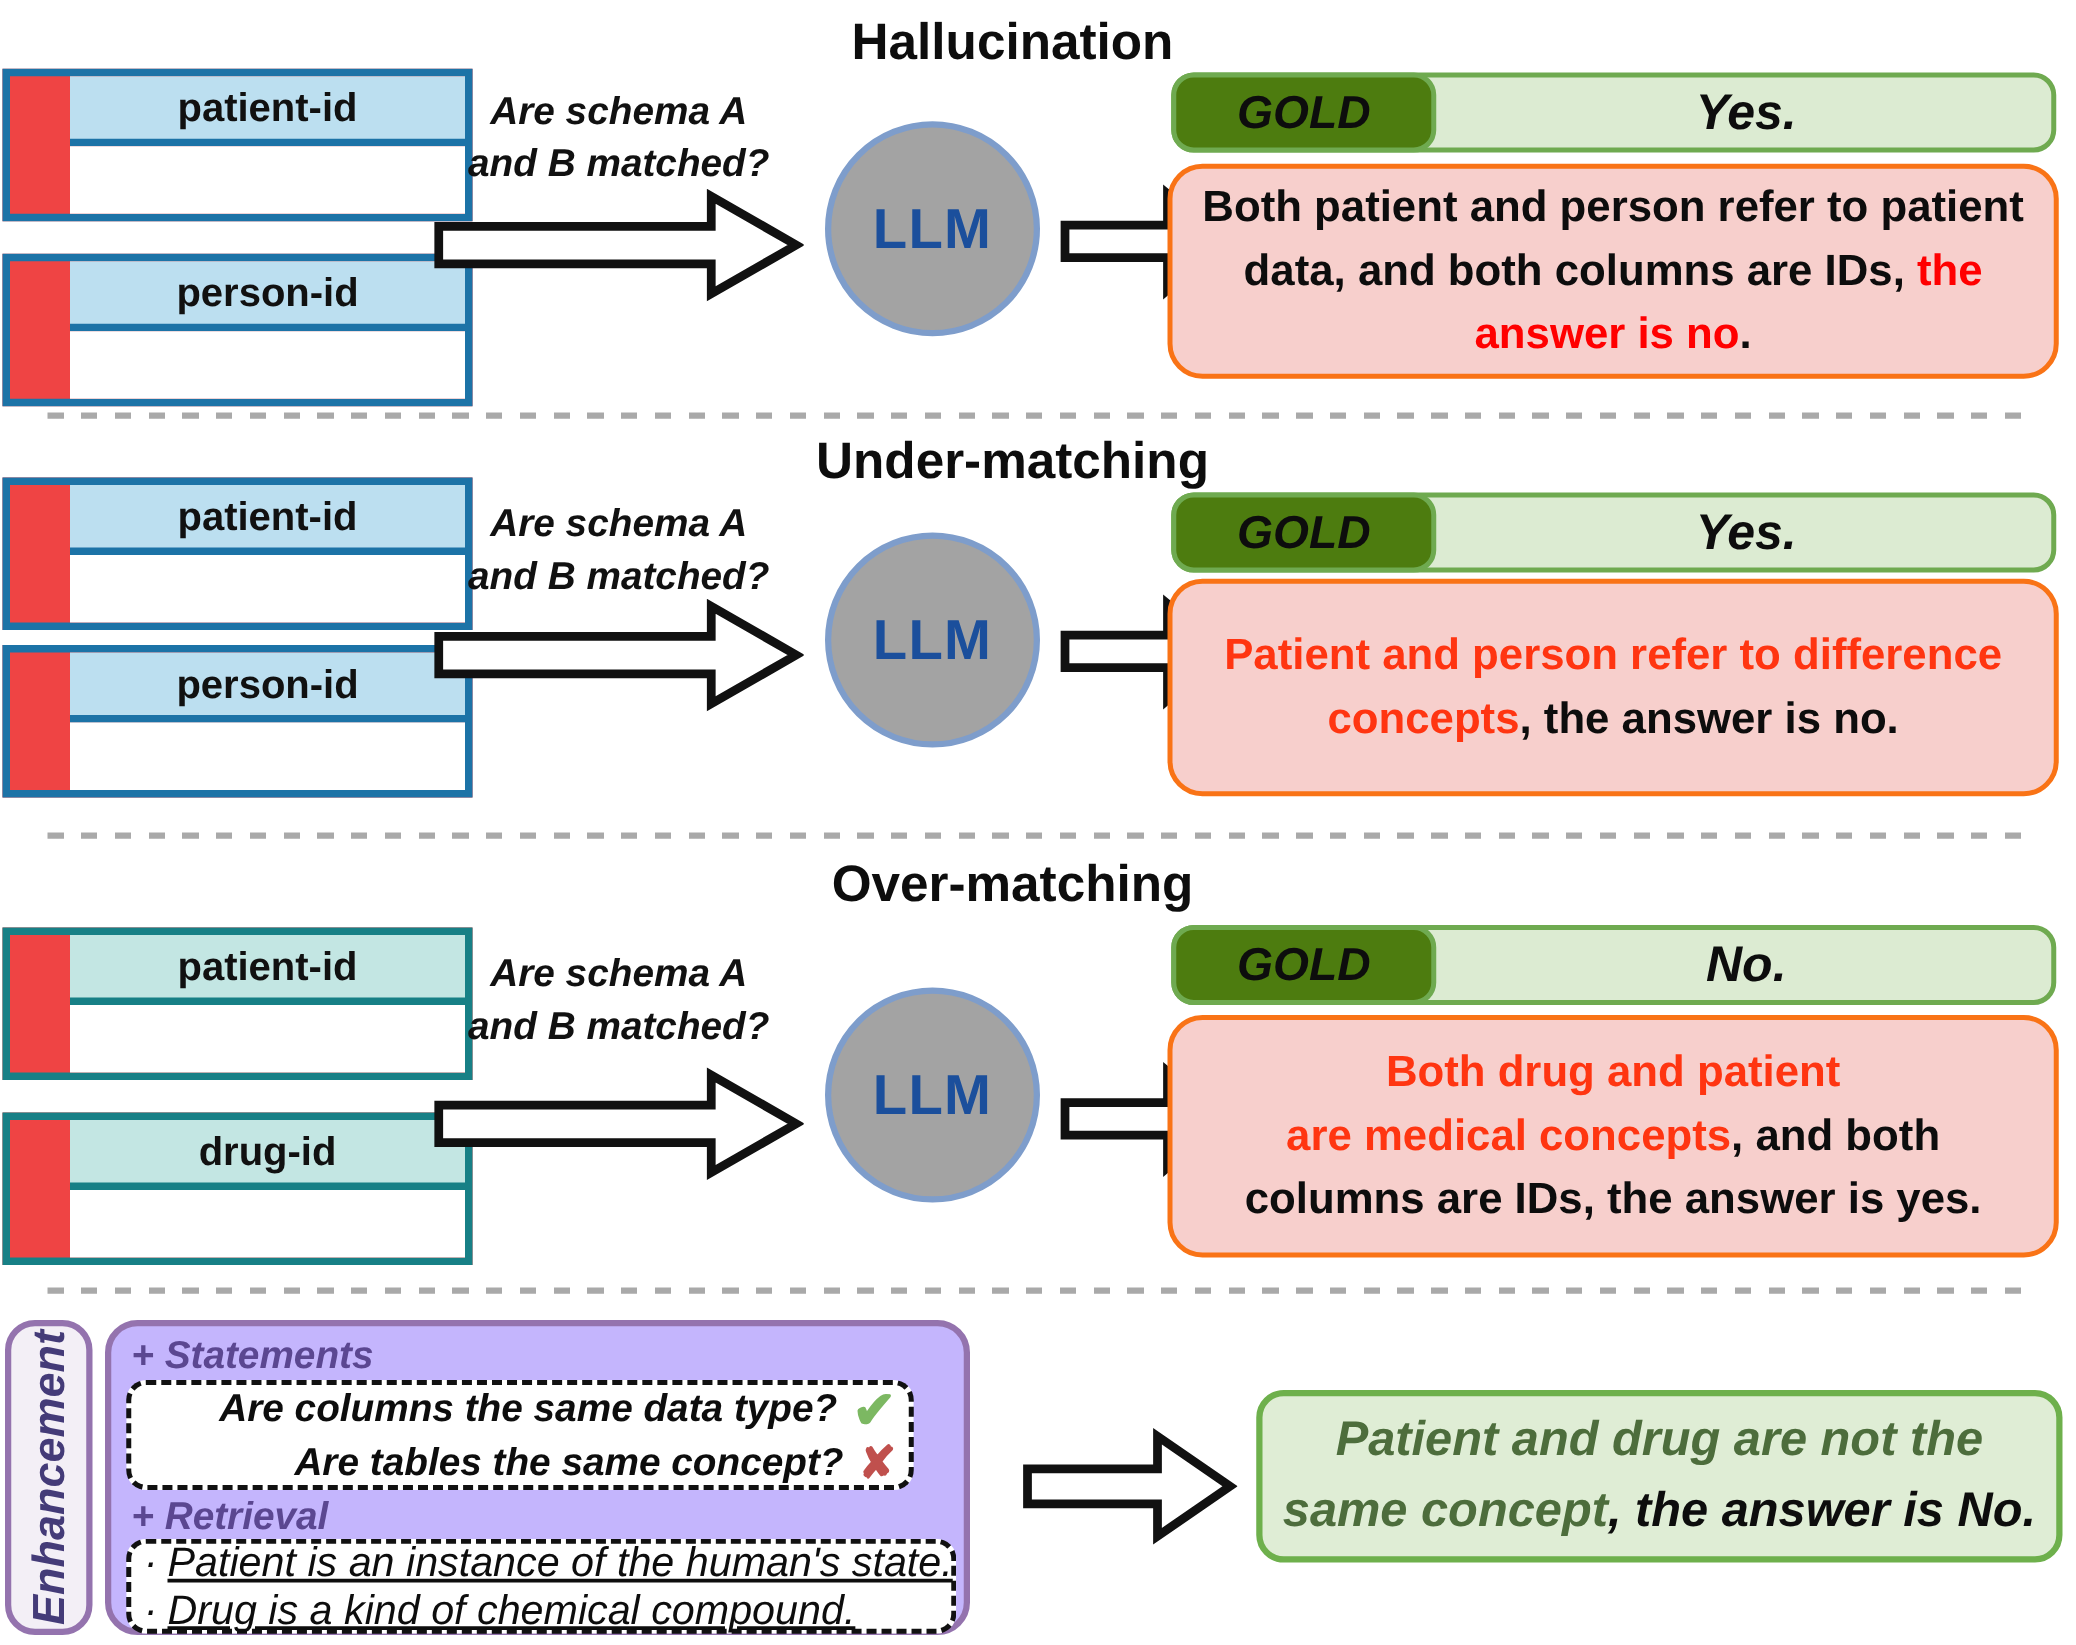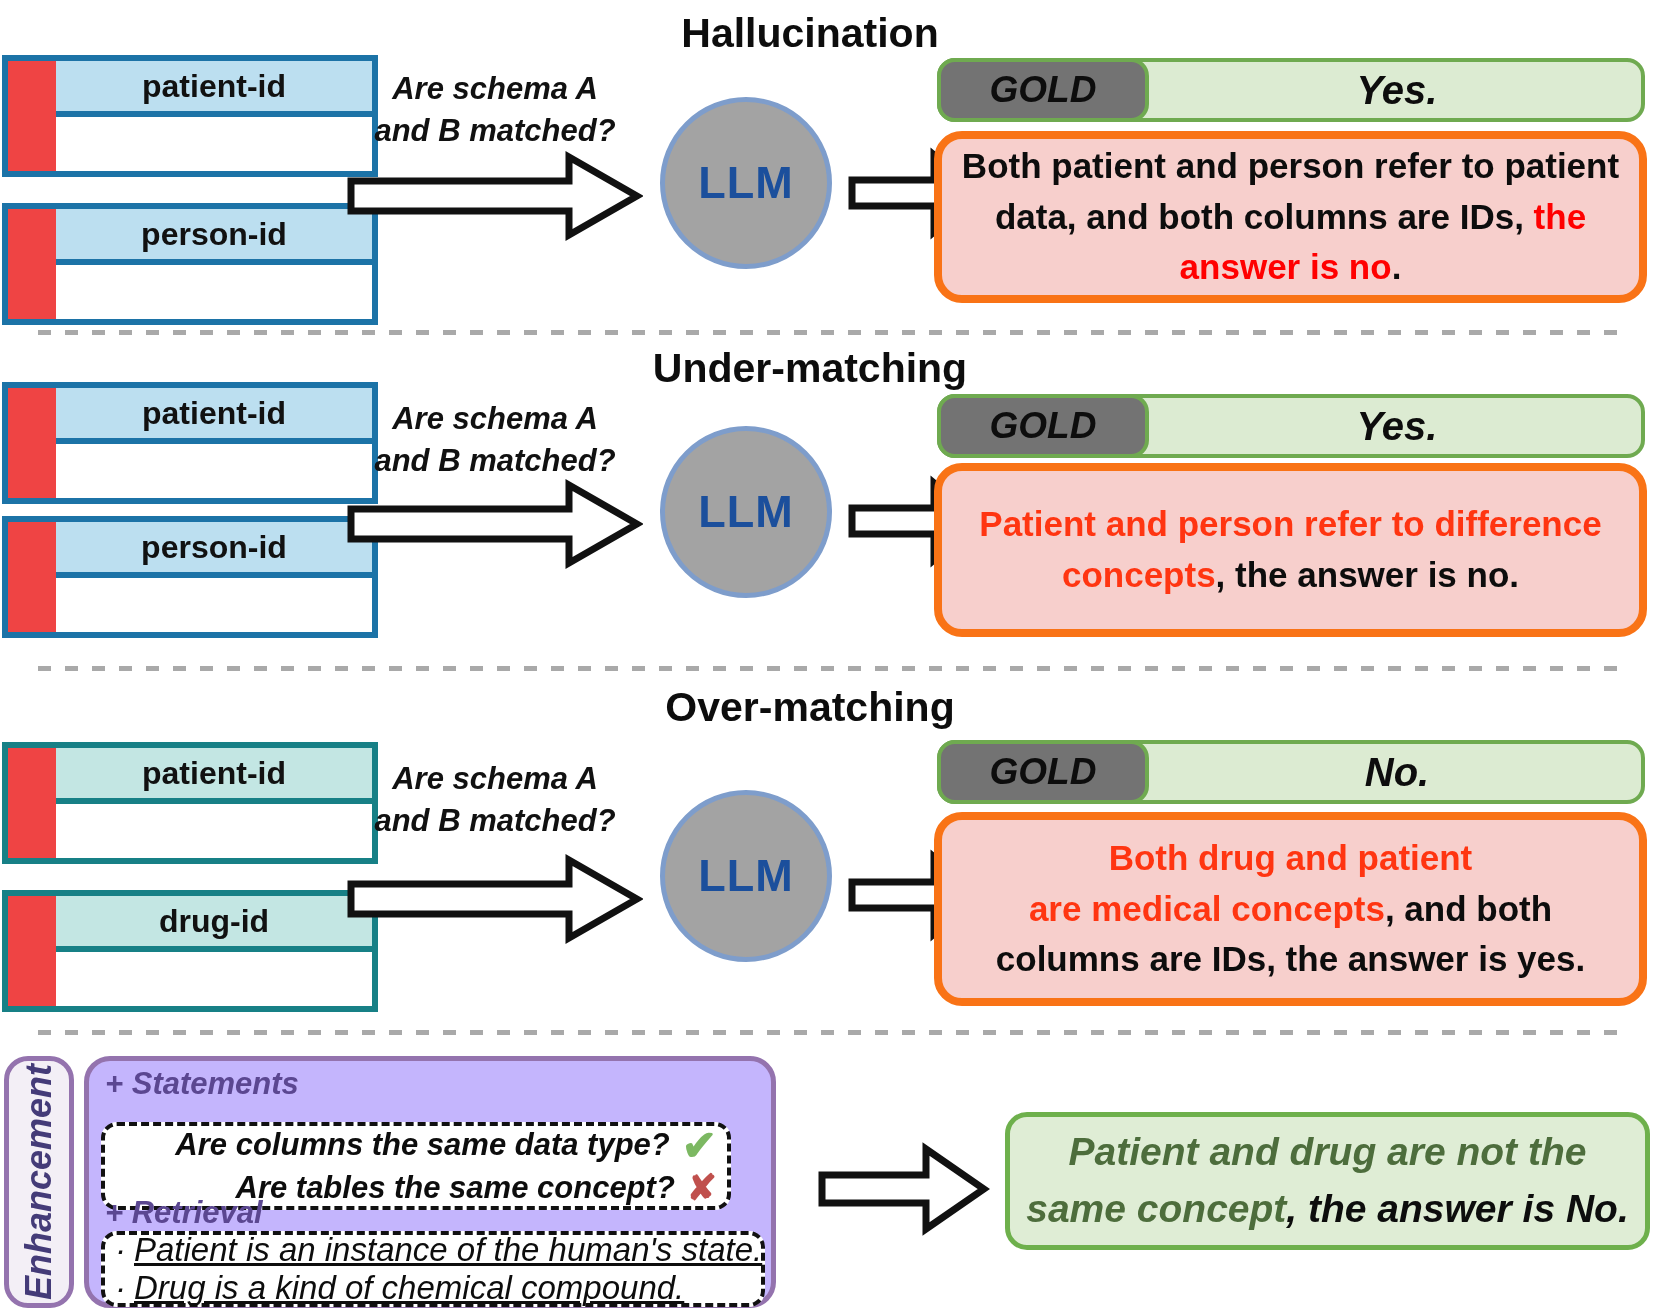--- a/index.html
+++ b/index.html
@@ -24,29 +24,29 @@
 
   .llm-circle{position:absolute;left:660px;width:172px;height:172px;border-radius:50%;
               background:#a3a3a3;border:5px solid #7e9dcb;box-sizing:border-box;
               display:flex;align-items:center;justify-content:center;
               font-size:45px;font-weight:bold;color:#1b4f9c;letter-spacing:1px;}
 
   .arrow{position:absolute;}
 
   .gold-bar{position:absolute;left:937px;width:708px;height:64px;background:#dcebd2;
             border:4px solid #6faa50;border-radius:18px;box-sizing:border-box;}
-  .gold-badge{position:absolute;left:-4px;top:-4px;height:64px;width:212px;background:#737373;
+  .gold-badge{position:absolute;left:-4px;top:-4px;height:64px;width:212px;background:#4d7c0f;
               border:4px solid #6faa50;border-radius:18px;box-sizing:border-box;
               display:flex;align-items:center;justify-content:center;
               font-size:37px;font-weight:bold;font-style:italic;color:#0d0d0d;}
   .gold-value{position:absolute;left:212px;right:0;top:0;height:100%;
               display:flex;align-items:center;justify-content:center;
               font-size:40px;font-weight:bold;font-style:italic;color:#0d0d0d;}
 
-  .red-box{position:absolute;left:934px;width:713px;background:#f7cfcc;border:8px solid #f97316;
+  .red-box{position:absolute;left:934px;width:713px;background:#f7cfcc;border:4px solid #f97316;
            border-radius:28px;box-sizing:border-box;display:flex;align-items:center;justify-content:center;
            text-align:center;font-size:35px;font-weight:bold;line-height:1.45;padding:6px 18px;}
   .t-black{color:#0d0d0d;}
   .t-red1{color:#ff0000;}
   .t-red2{color:#ff3511;}
 
   .sep{position:absolute;left:38px;width:1584px;height:5px;
        background:repeating-linear-gradient(90deg,#a9a9a9 0 13px,transparent 13px 27px);}
 
   
@@ -55,21 +55,21 @@
             display:flex;align-items:center;justify-content:center;}
   .enh-pill span{writing-mode:vertical-rl;transform:rotate(180deg);
                  font-size:36px;font-weight:bold;font-style:italic;color:#443b78;}
   .enh-box{position:absolute;left:84px;top:1056px;width:692px;height:252px;background:#c4b5fd;
            border:5px solid #9473ae;border-radius:26px;box-sizing:border-box;}
   .enh-label{position:absolute;font-size:31px;font-weight:bold;font-style:italic;color:#5b4791;}
   .stmt-label{left:16px;top:5px;}
   .retr-label{left:16px;top:134px;}
   .dashed-box{position:absolute;border:4px dashed #111;border-radius:16px;background:#fff;box-sizing:border-box;}
   .dashed1{left:12px;top:43px;width:630px;height:88px;display:flex;flex-direction:column;
-           justify-content:center;align-items:flex-end;padding-right:10px;row-gap:2px;margin-top:18px;}
+           justify-content:center;align-items:flex-end;padding-right:10px;row-gap:2px;}
   .stmt-row{display:flex;align-items:center;gap:12px;font-size:31px;font-weight:bold;
             font-style:italic;color:#0d0d0d;line-height:1.25;}
   .icon-check{color:#7cb862;font-size:42px;font-style:normal;line-height:1;}
   .icon-cross{color:#c0504d;font-size:36px;font-style:normal;font-weight:900;line-height:1;}
   .dashed2{left:12px;top:170px;width:664px;height:76px;display:flex;flex-direction:column;
            justify-content:center;padding-left:10px;row-gap:0;}
   .retr-row{font-size:33px;font-style:italic;color:#0d0d0d;line-height:1.15;white-space:nowrap;}
   .retr-row .u{text-decoration:underline;}
   .retr-row .b{text-decoration:none;margin-right:8px;}
 

